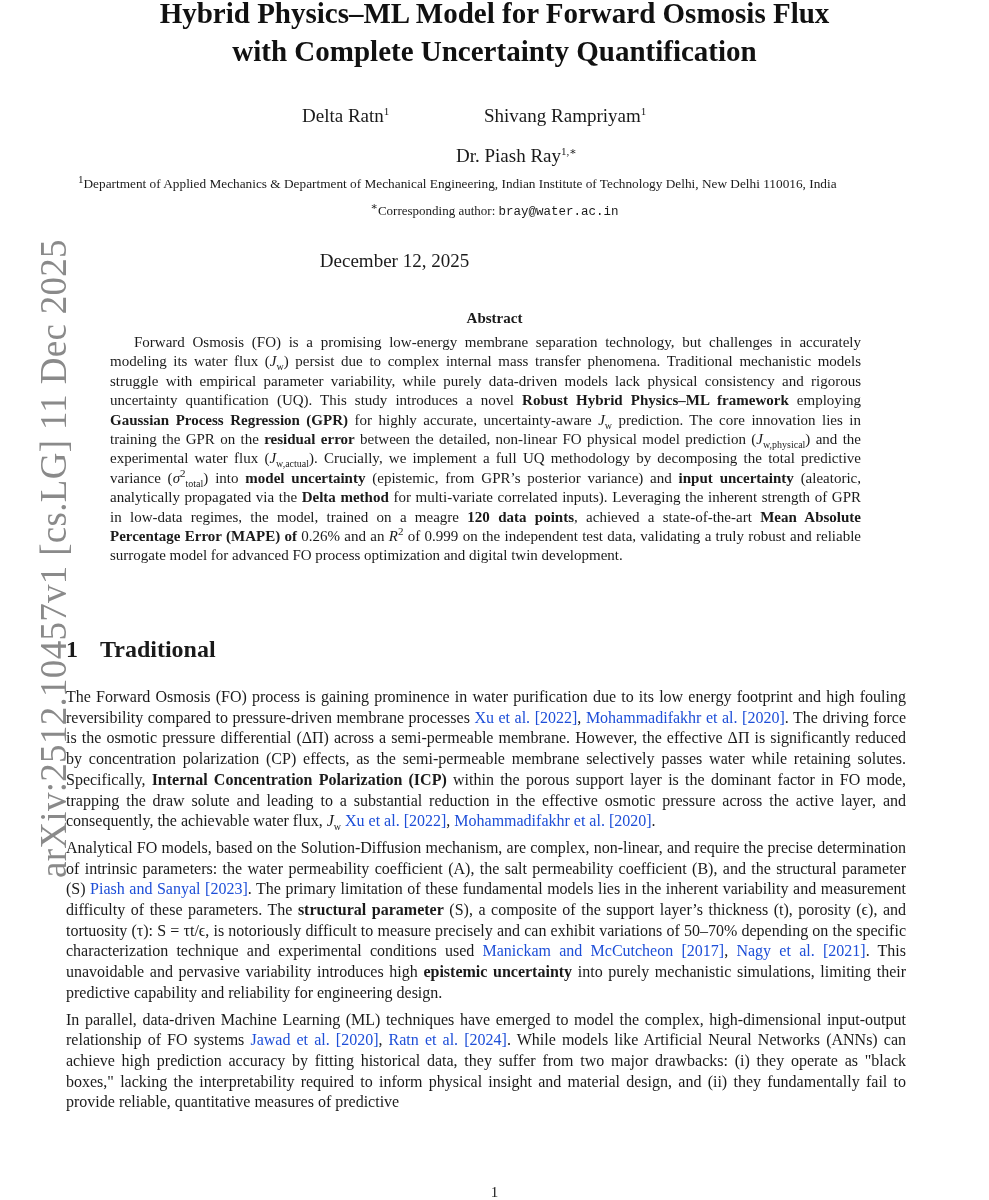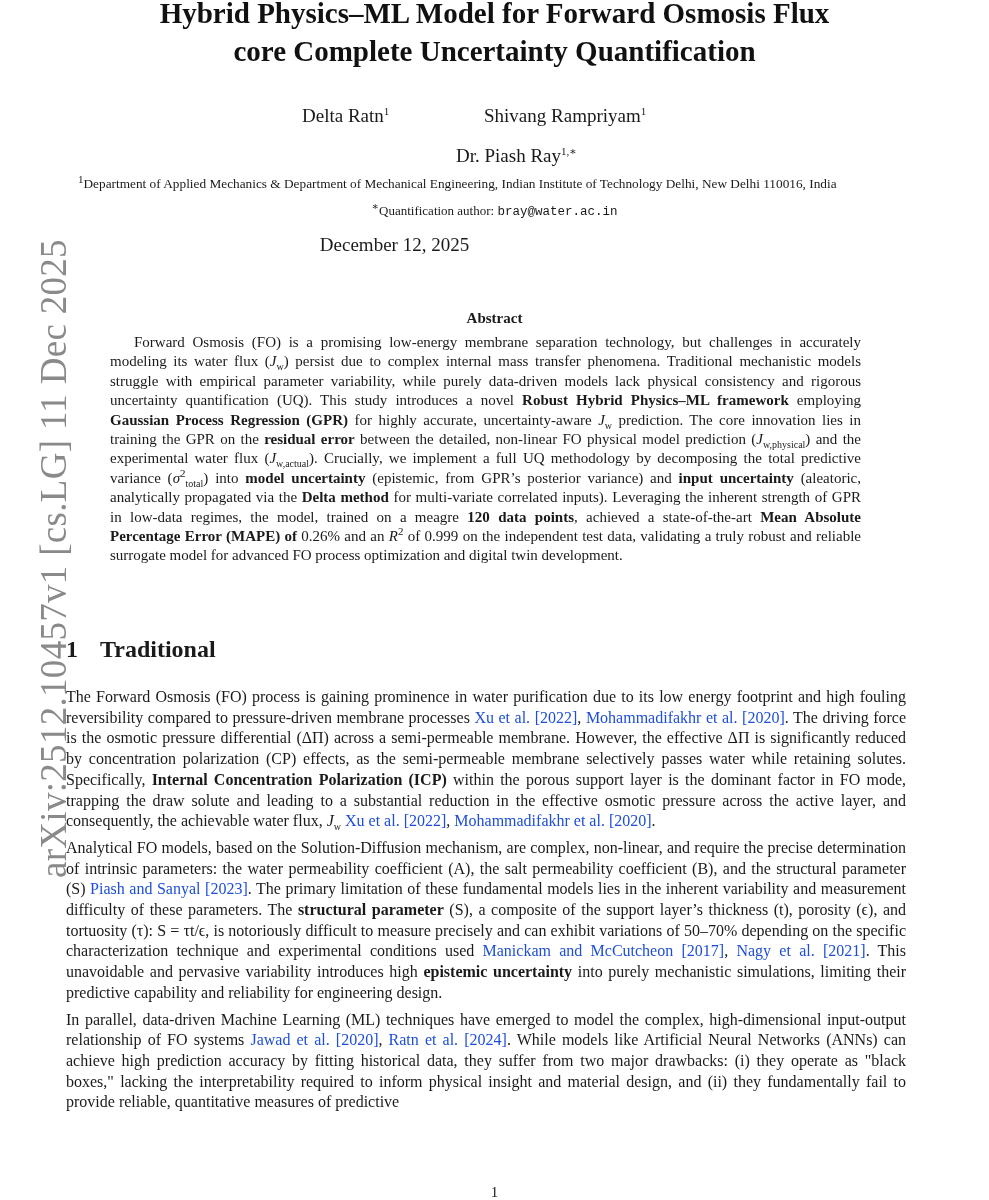--- a/index.html
+++ b/index.html
@@ -28,21 +28,21 @@
   .author3 { position: absolute; top: 145px; left: 456px; font-size: 19px; }
   sup { font-size: 11px; vertical-align: super; line-height: 0; }
   .affil {
     position: absolute; top: 176px; left: 78px; font-size: 13.3px; white-space: nowrap;
   }
   .corr {
     position: absolute; top: 203px; left: 0; width: 989px; text-align: center; font-size: 13px;
   }
   .mono { font-family: "Liberation Mono", "DejaVu Sans Mono", monospace; font-size: 12.5px; }
   .date {
-    position: absolute; top: 234px; left: 0; width: 789px; text-align: center; font-size: 19px;
+    position: absolute; top: 250px; left: 0; width: 789px; text-align: center; font-size: 19px;
   }
   .abstract-head {
     position: absolute; top: 310px; left: 0; width: 989px; text-align: center;
     font-weight: bold; font-size: 15px;
   }
   .abstract {
     position: absolute; top: 333px; left: 110px; width: 751px;
     font-size: 15px; line-height: 19.4px; text-align: justify; text-indent: 24px;
   }
   .section-head {
@@ -64,32 +64,32 @@
 </style>
 </head>
 <body>
 
 <div class="arxiv-stamp">
   <span>arXiv:2512.10457v1  [cs.LG]  11 Dec 2025</span>
 </div>
 
 <div class="title">
   <div>Hybrid Physics–ML Model for Forward Osmosis Flux</div>
-  <div>core Complete Uncertainty Quantification</div>
+  <div>with Complete Uncertainty Quantification</div>
 </div>
 
 <div class="authors-row1">
   <span class="a1"><span>Delta Ratn</span><sup>1</sup></span>
   <span class="a2"><span>Shivang Rampriyam</span><sup>1</sup></span>
 </div>
 <div class="author3"><span>Dr. Piash Ray</span><sup>1,∗</sup></div>
 
 <div class="affil"><sup>1</sup><span>Department of Applied Mechanics &amp; Department of Mechanical Engineering, Indian Institute of Technology Delhi, New Delhi 110016, India</span></div>
 
-<div class="corr"><sup>∗</sup><span>Quantification author: </span><span class="mono">bray@water.ac.in</span></div>
+<div class="corr"><sup>∗</sup><span>Corresponding author: </span><span class="mono">bray@water.ac.in</span></div>
 
 <div class="date">December 12, 2025</div>
 
 <div class="abstract-head">Abstract</div>
 
 <div class="abstract"><span>Forward Osmosis (FO) is a promising low-energy membrane separation technology, but challenges in accurately modeling its water flux (</span><i>J</i><span class="sub">w</span><span>) persist due to complex internal mass transfer phenomena. Traditional mechanistic models struggle with empirical parameter variability, while purely data-driven models lack physical consistency and rigorous uncertainty quantification (UQ). This study introduces a novel </span><b>Robust Hybrid Physics–ML framework</b><span> employing </span><b>Gaussian Process Regression (GPR)</b><span> for highly accurate, uncertainty-aware </span><i>J</i><span class="sub">w</span><span> prediction.  The core innovation lies in training the GPR on the </span><b>residual error</b><span> between the detailed, non-linear FO physical model prediction (</span><i>J</i><span class="sub">w,physical</span><span>) and the experimental water flux (</span><i>J</i><span class="sub">w,actual</span><span>). Crucially, we implement a full UQ methodology by decomposing the total predictive variance (</span><i>σ</i><sup>2</sup><span class="sub">total</span><span>) into </span><b>model uncertainty</b><span> (epistemic, from GPR’s posterior variance) and </span><b>input uncertainty</b><span> (aleatoric, analytically propagated via the </span><b>Delta method</b><span> for multi-variate correlated inputs). Leveraging the inherent strength of GPR in low-data regimes, the model, trained on a meagre </span><b>120 data points</b><span>, achieved a state-of-the-art </span><b>Mean Absolute Percentage Error (MAPE) of</b><span> 0.26% and an </span><i>R</i><sup>2</sup><span> of 0.999 on the independent test data, validating a truly robust and reliable surrogate model for advanced FO process optimization and digital twin development.</span></div>
 
 <div class="section-head"><span class="num">1</span><span>Traditional</span></div>
 
 <div class="intro">

